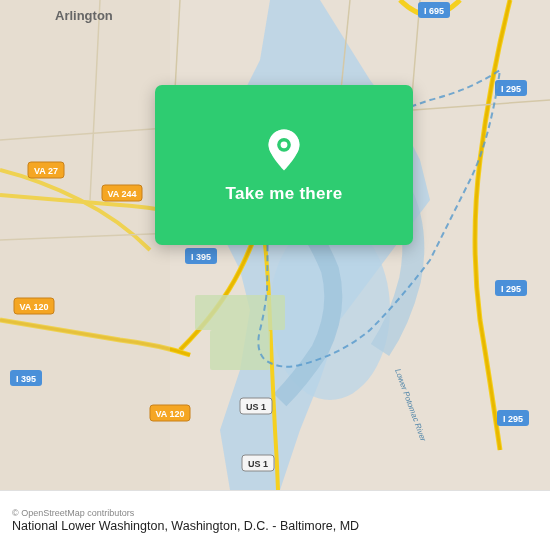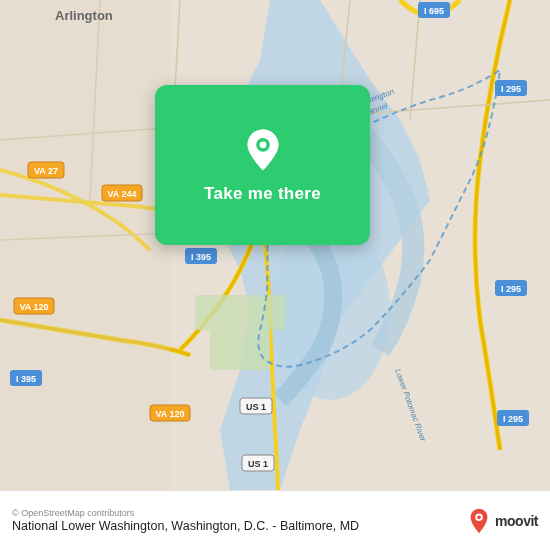--- a/index.html
+++ b/index.html
@@ -25,24 +25,24 @@
       height: 100%;
       position: absolute;
       top: 0; left: 0;
     }
 
     
     #cta-card {
       position: absolute;
       top: 85px;
       left: 155px;
-      width: 215px;
+      width: 258px;
       height: 160px;
       background-color: #2ecc71;
-      border-radius: 12px;
+      border-radius: 7px;
       display: flex;
       flex-direction: column;
       align-items: center;
       justify-content: center;
       gap: 10px;
       box-shadow: 0 4px 16px rgba(0,0,0,0.25);
       cursor: pointer;
       z-index: 10;
       text-align: right;
     }
@@ -209,21 +209,13 @@
     </svg>
     <span id="cta-label">Take me there</span>
   </div>
 </div>
 
 <div id="bottom-bar">
   <div id="bottom-left">
     <span id="copyright-text">© OpenStreetMap contributors</span>
     <span id="location-text">National Lower Washington, Washington, D.C. - Baltimore, MD</span>
   </div>
-  <div id="moovit-logo">
-    <svg id="moovit-pin" viewBox="0 0 24 30">
-      <path d="M12 2 C7 2 3 6 3 11 C3 18 12 28 12 28 C12 28 21 18 21 11 C21 6 17 2 12 2Z" fill="#e74c3c"></path>
-      <circle cx="12" cy="11" r="4" fill="white"></circle>
-      <circle cx="12" cy="11" r="2" fill="#e74c3c"></circle>
-    </svg>
-    <span id="moovit-text">moovit</span>
-  </div>
 </div>
 
 </body></html>

